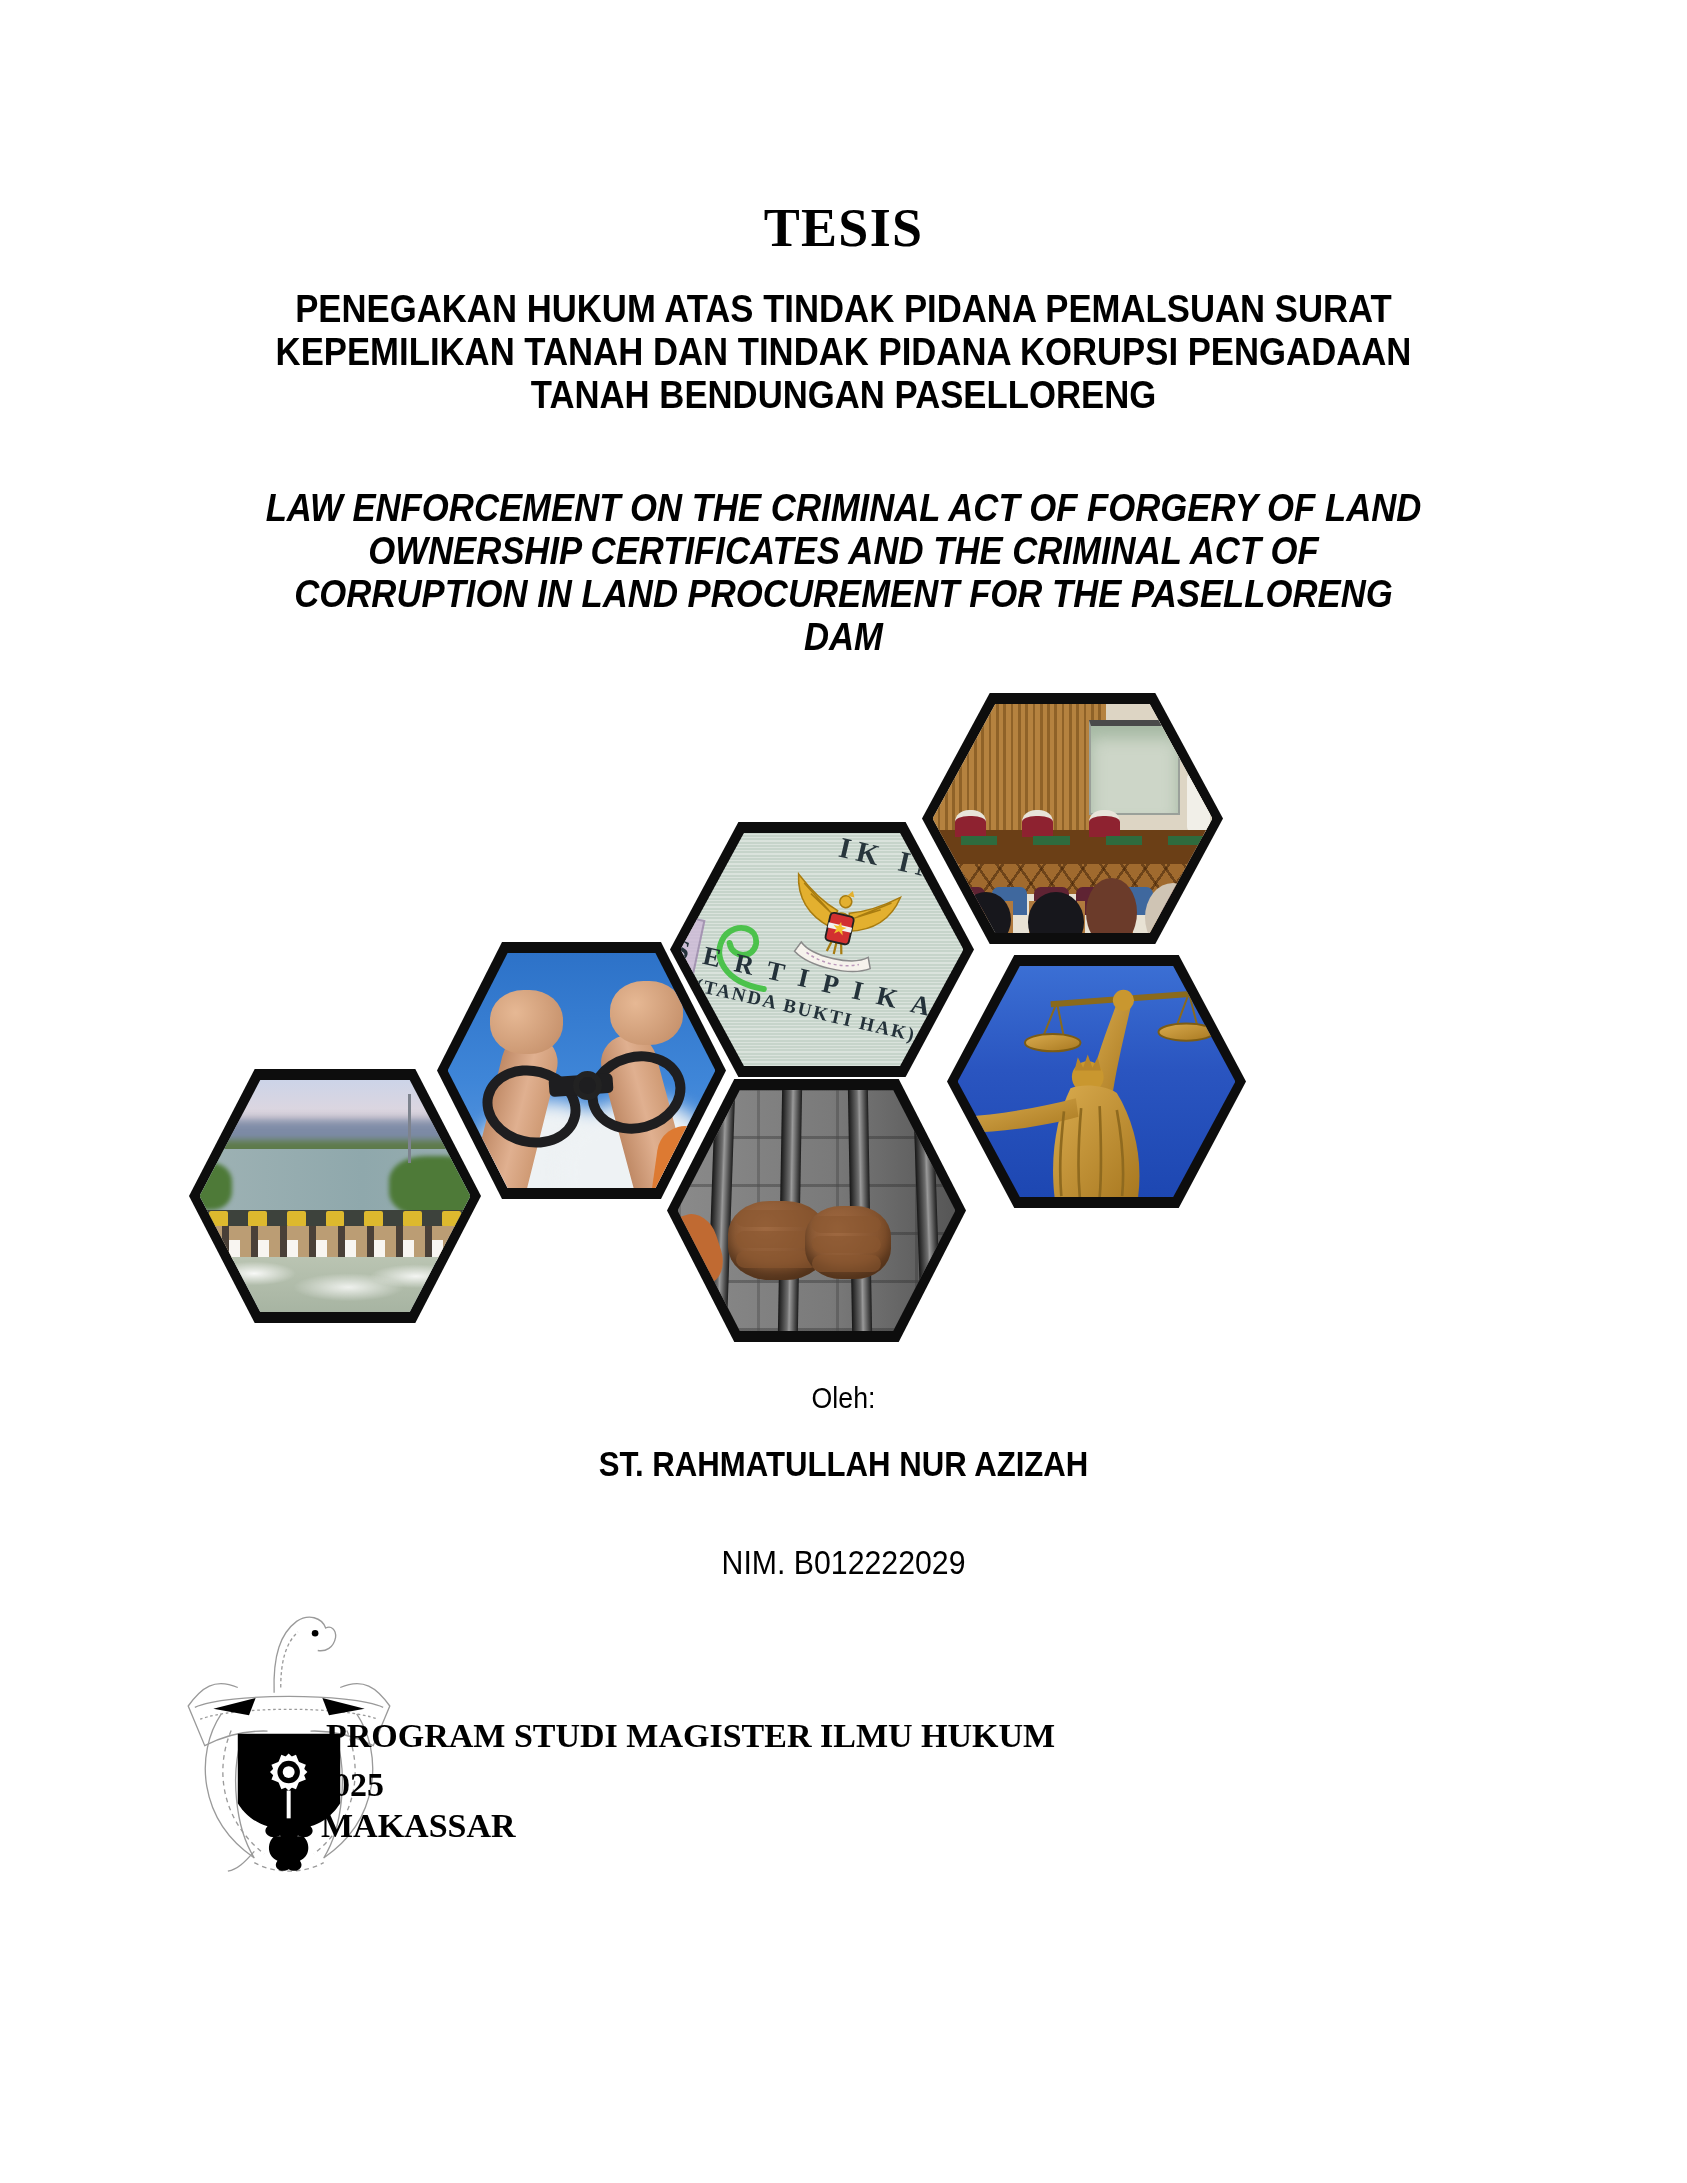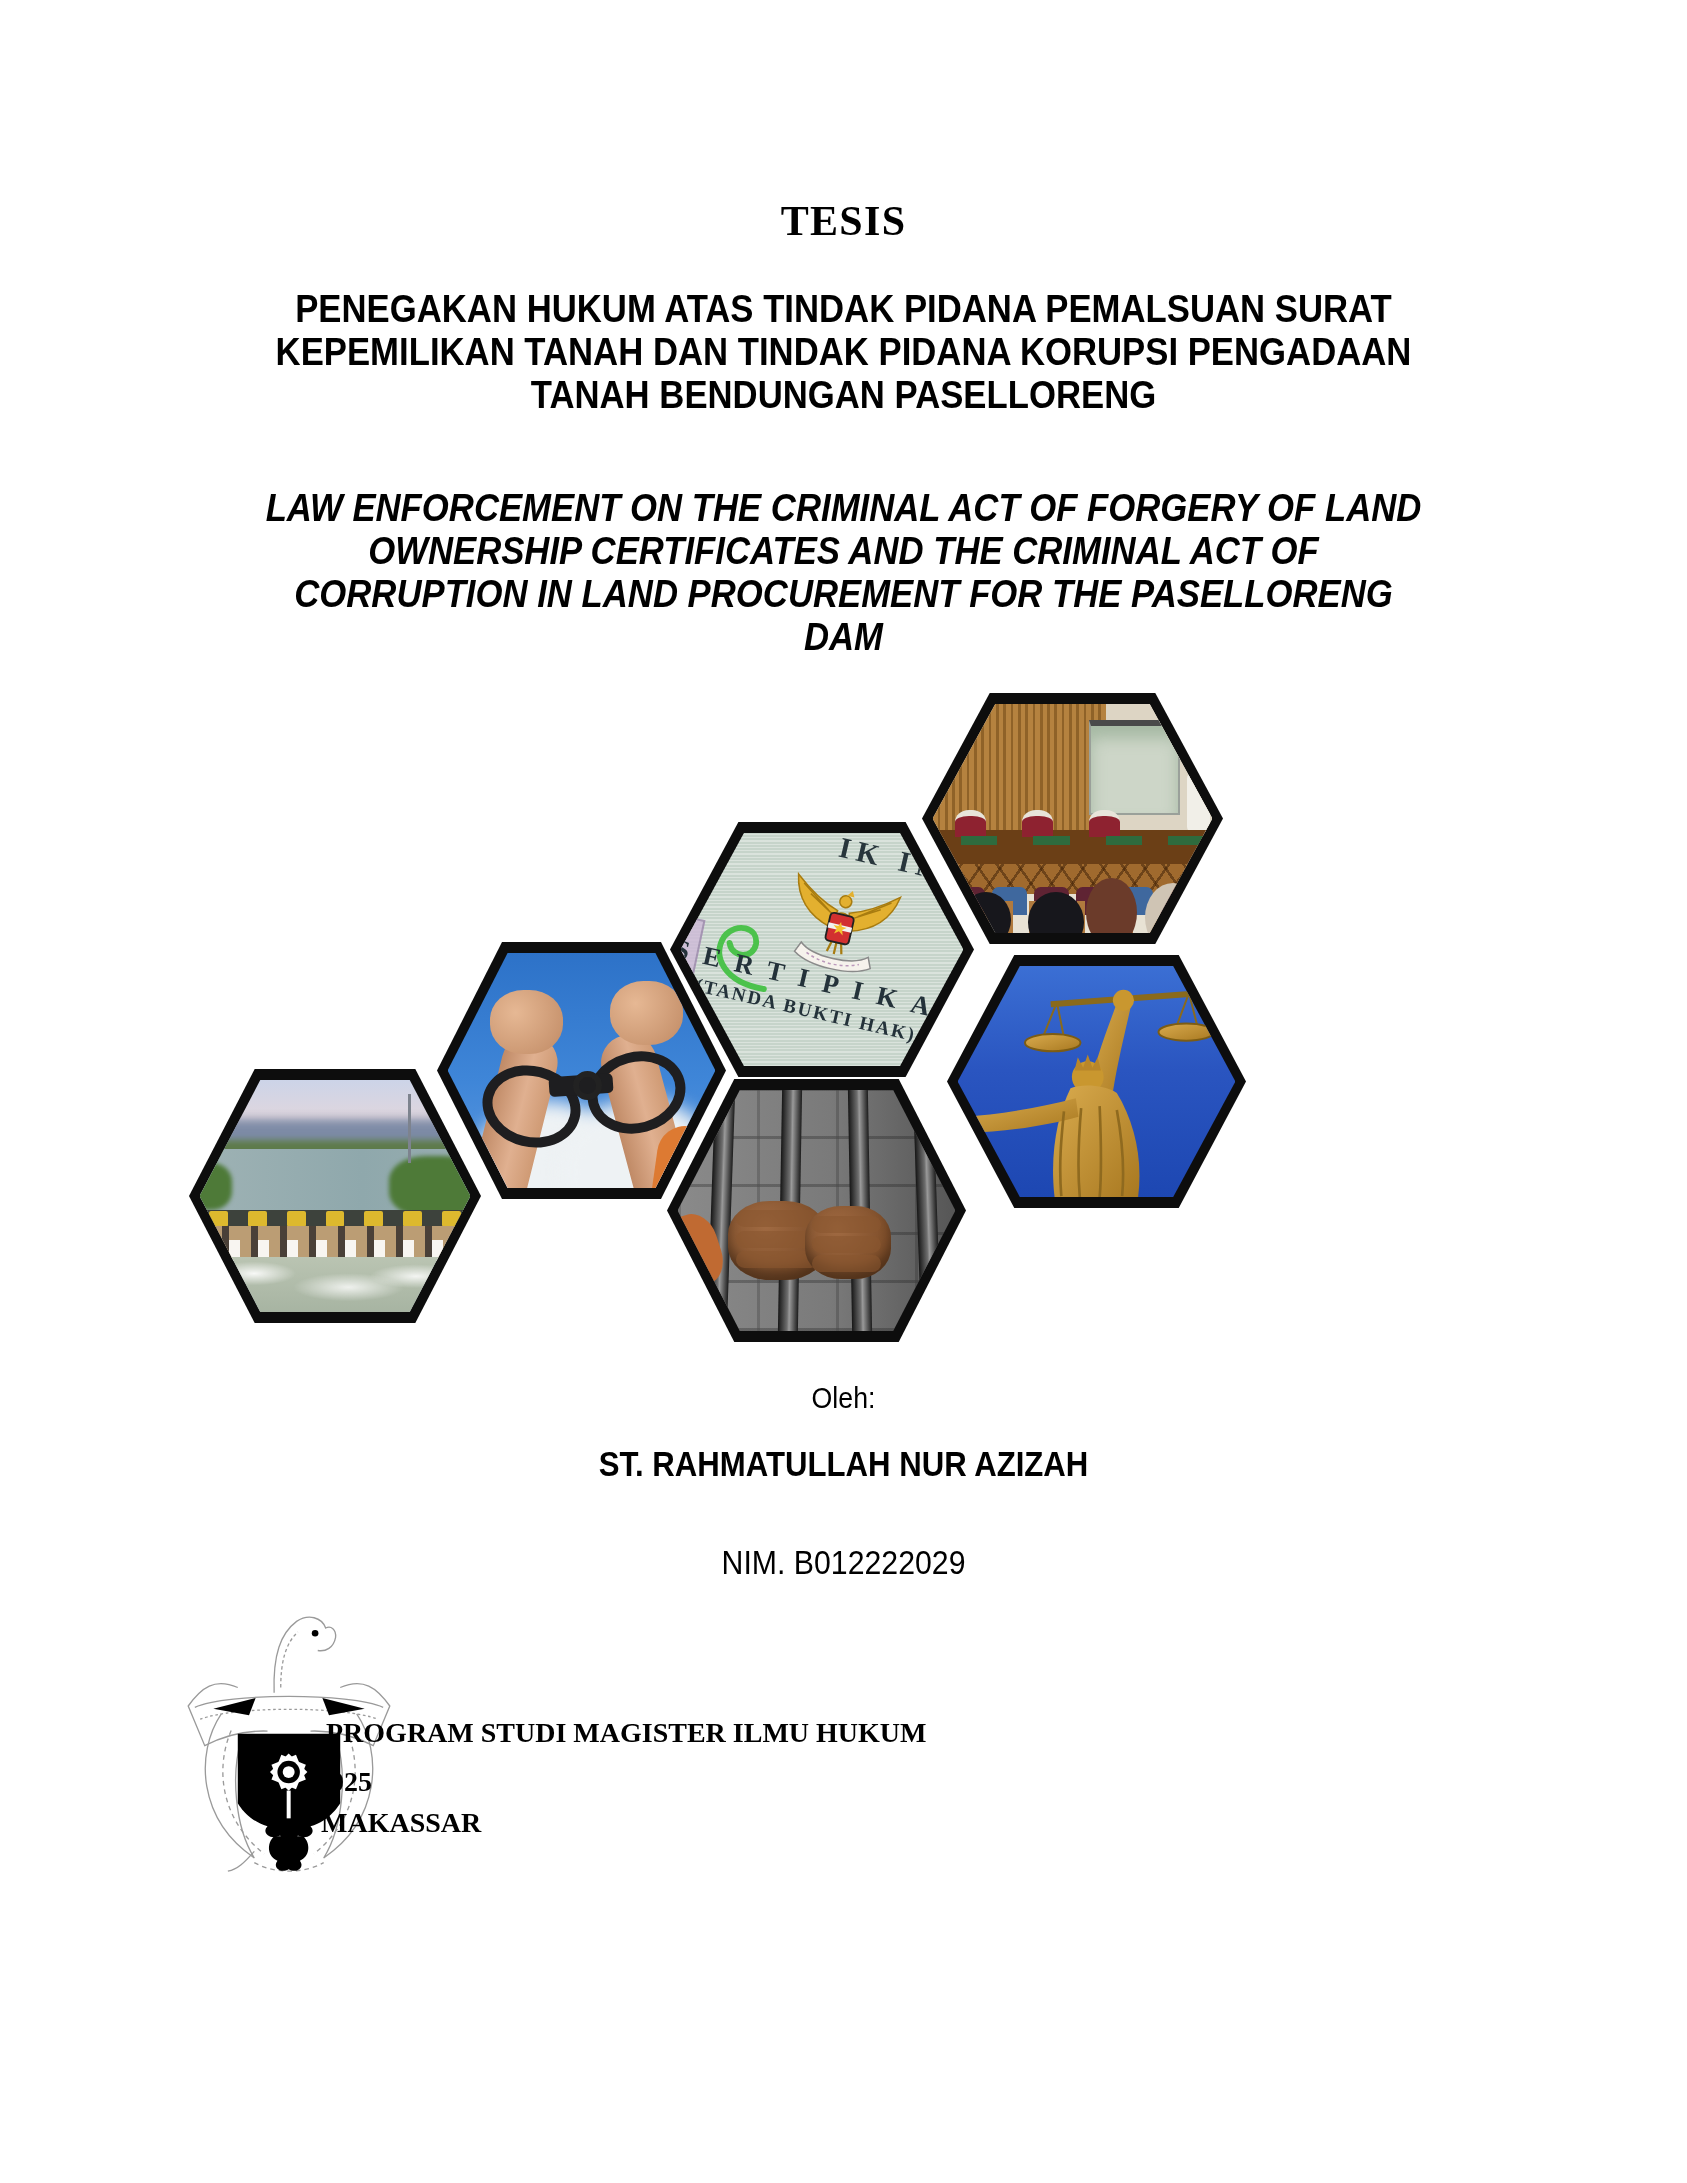--- a/index.html
+++ b/index.html
@@ -1,28 +1,28 @@
 <!DOCTYPE html>
 <html style="font-size:10.6px"><head>
 <meta charset="utf-8">
 <style>
   html,body{margin:0;padding:0;background:#ffffff;}
   .page{position:relative;width:1687px;height:2183px;background:#ffffff;overflow:hidden;
         font-family:"Liberation Sans",sans-serif;color:#000;}
   .ctr{position:absolute;left:0;width:100%;text-align:center;white-space:nowrap;}
   .serif{font-family:"Liberation Serif",serif;}
   .cond{transform:scaleX(0.89);transform-origin:50% 0;}
-  .tesis{top:197px;font-weight:700;font-size:42px;letter-spacing:1.3px;}
+  .tesis{top:197px;font-weight:700;font-size:54px;letter-spacing:1.3px;}
   .idtitle{top:287px;font-weight:700;font-size:39px;line-height:43px;}
   .entitle{top:486px;font-weight:700;font-style:italic;font-size:39px;line-height:43px;}
   .oleh{top:1381px;font-size:30px;}
   .author{top:1444px;font-size:35px;font-weight:700;}
   .nim{top:1543px;font-size:34px;}
   .footer-line{position:absolute;font-family:"Liberation Serif",serif;font-weight:700;
-               font-size:28px;line-height:1;white-space:nowrap;}
+               font-size:34px;line-height:1;white-space:nowrap;}
   
   .hex{position:absolute;background:#0d0d0d;
        clip-path:polygon(0% 50%,22.5% 0%,77.5% 0%,100% 50%,77.5% 100%,22.5% 100%);}
   .hex-in{position:absolute;inset:10.6px;overflow:hidden;
        clip-path:polygon(0% 50%,22.5% 0%,77.5% 0%,100% 50%,77.5% 100%,22.5% 100%);}
   .layer{position:absolute;}
   
   .court-base{inset:0;background:#e8e2d4;}
   .court-wood{left:0;top:0;width:62%;height:62%;
       background:repeating-linear-gradient(90deg,#b5823f 0 4.6px,#8f6228 4.6px 7.3px);}

